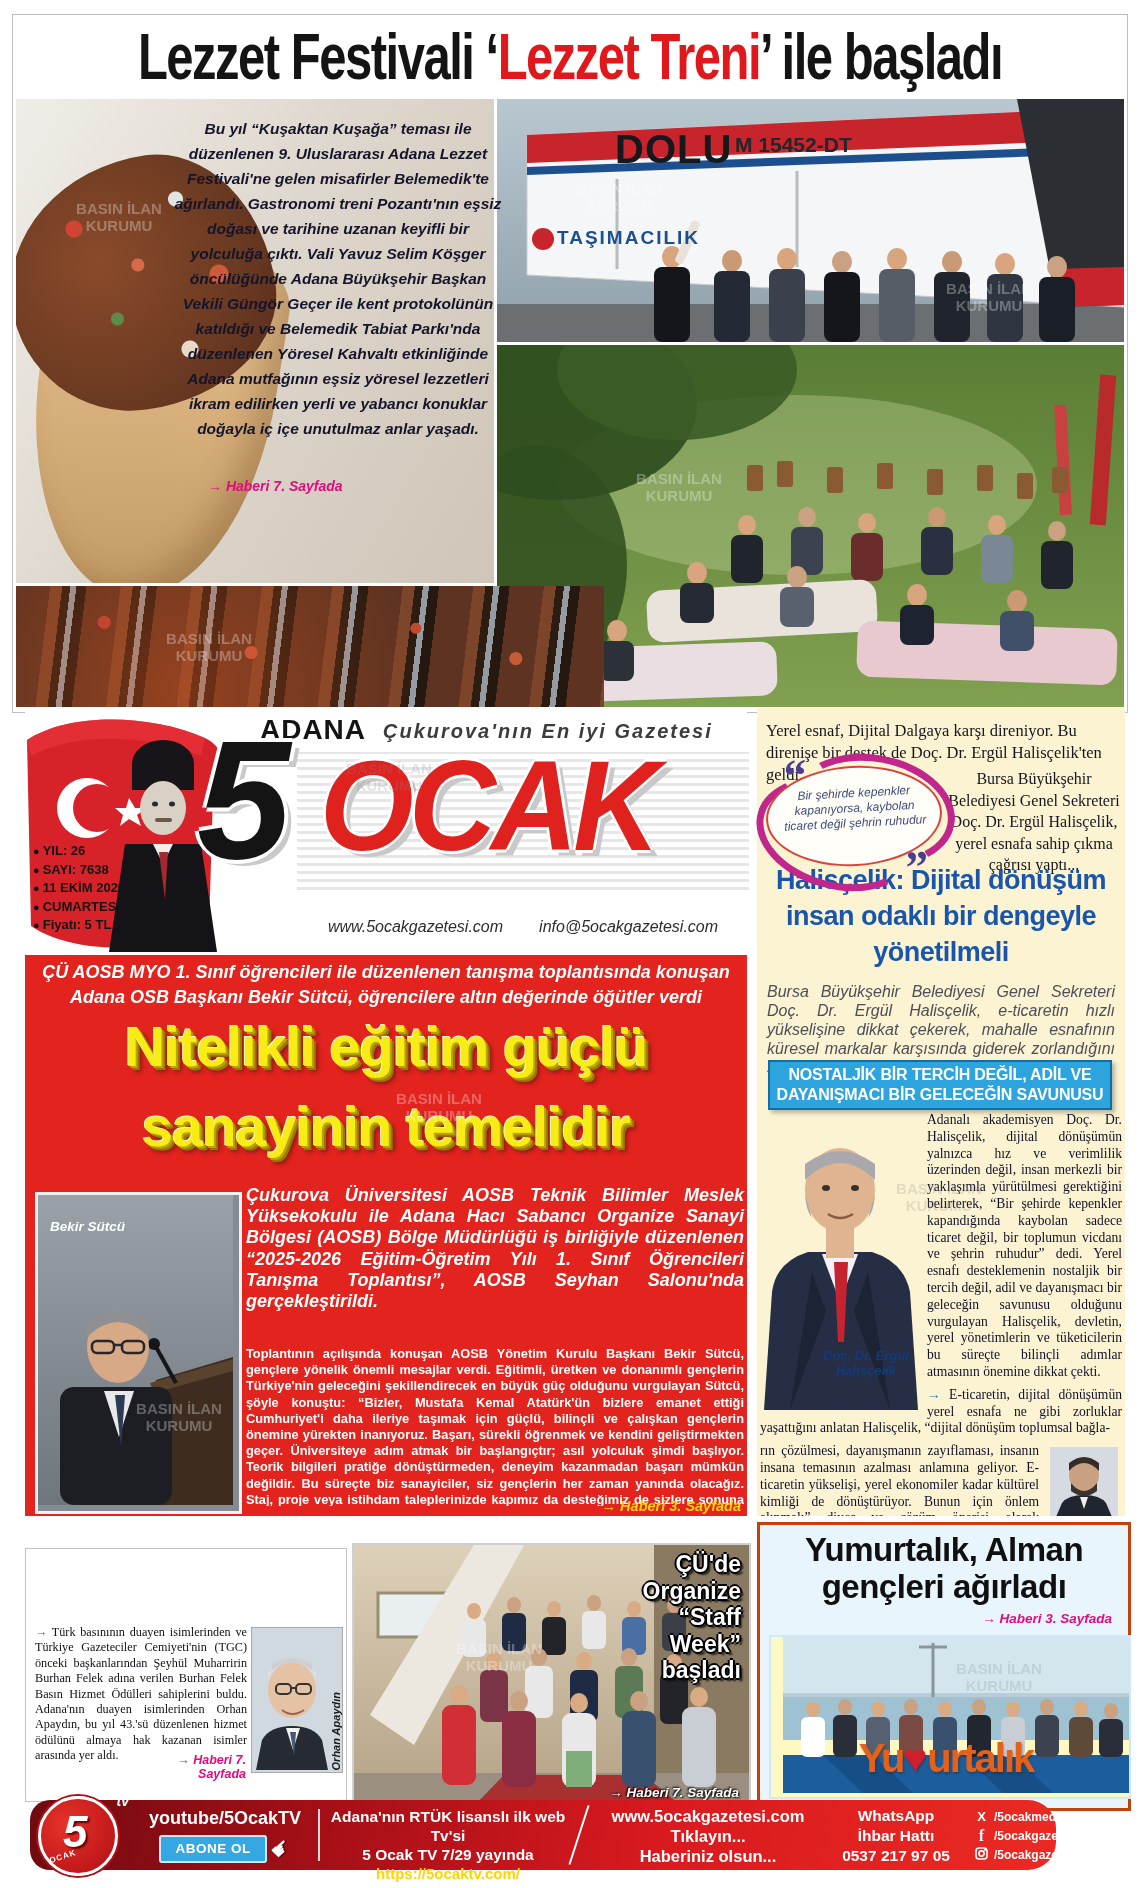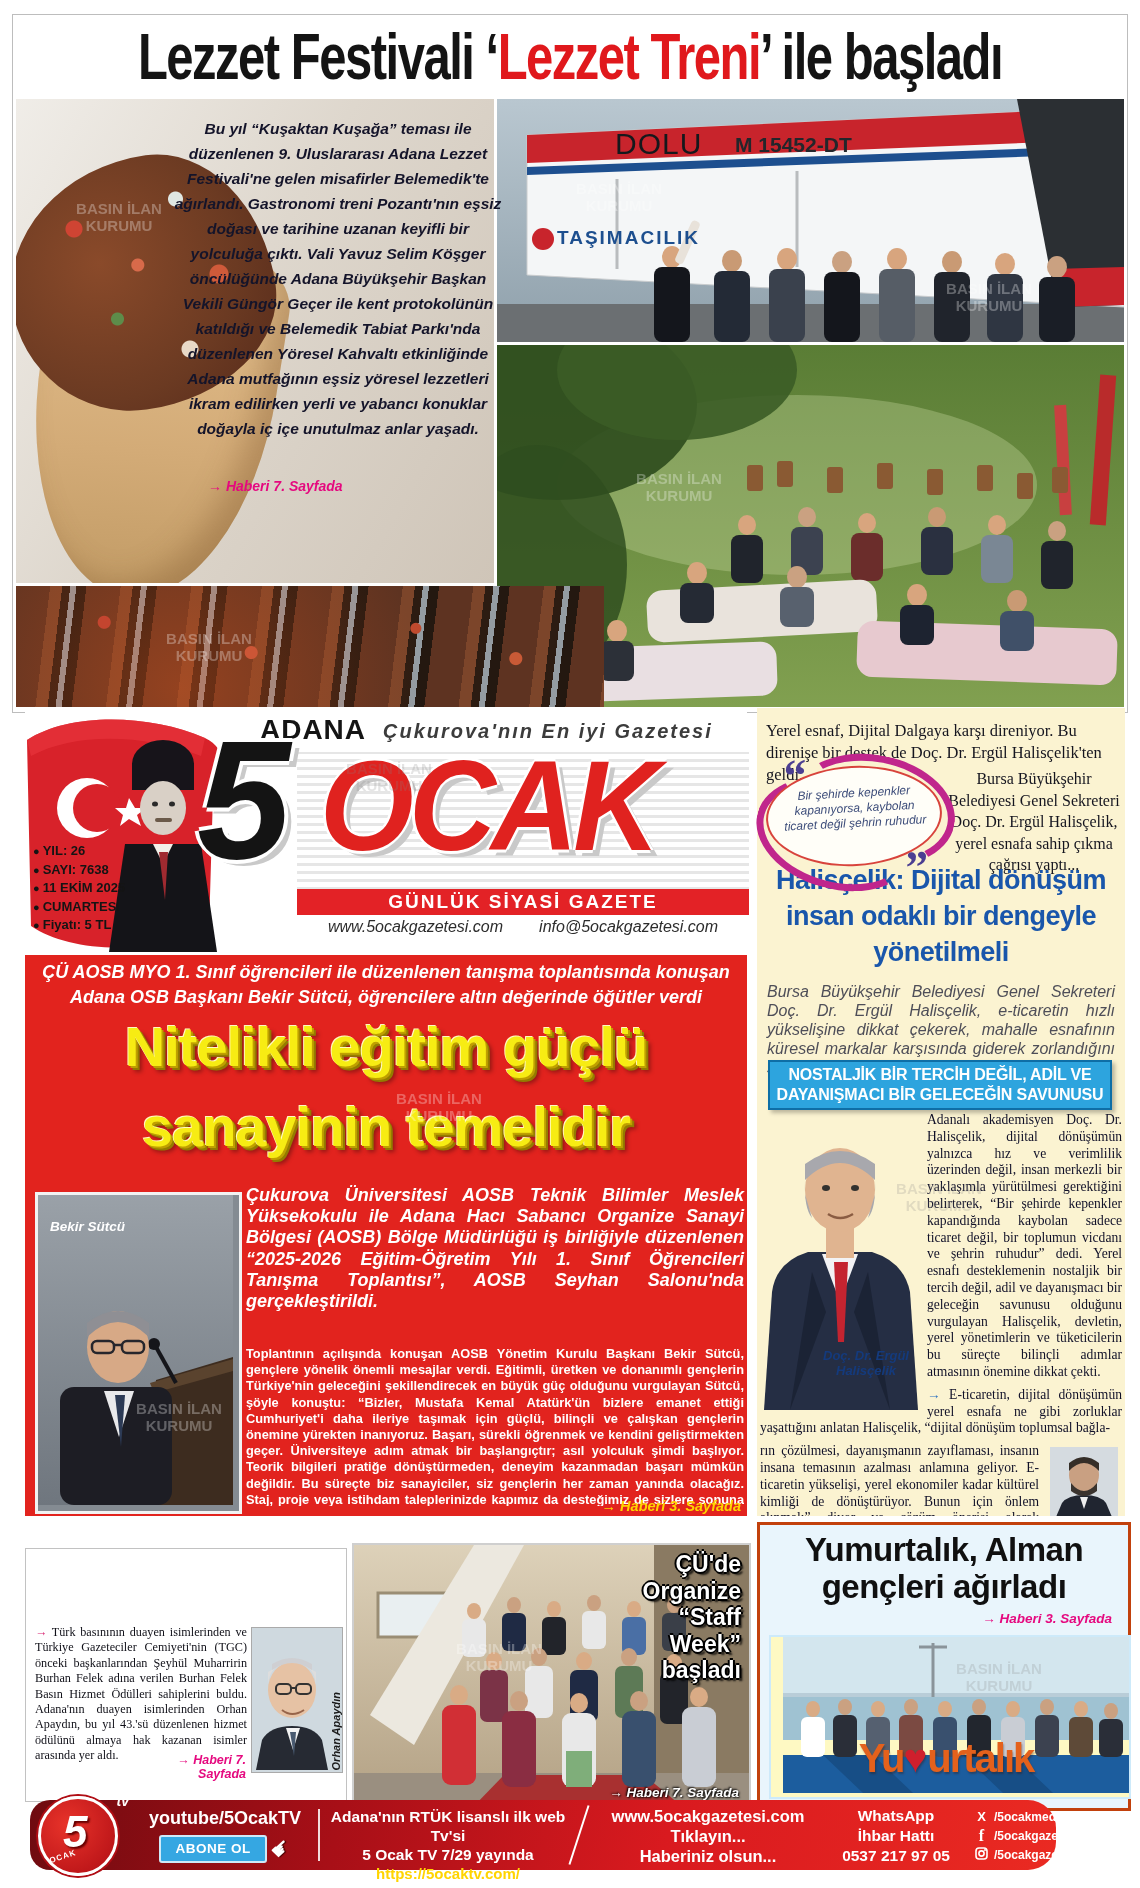--- a/index.html
+++ b/index.html
@@ -31,21 +31,21 @@
      radial-gradient(circle at 42% 42%,#d86a4a 0 6px,transparent 7px);}
   .photo-grill{left:16px;top:586px;width:588px;height:121px;z-index:6;background:
      radial-gradient(circle at 28% 85%,rgba(214,84,30,.45),transparent 55%),
      repeating-linear-gradient(97deg,#5e3321 0 34px,#7c452a 34px 46px,#2c1c12 46px 54px,#949ca2 54px 60px,#241810 60px 70px);}
   .grill-specks{position:absolute;inset:0;background:
      radial-gradient(circle at 15% 30%,#c4452f 0 6px,transparent 7px),
      radial-gradient(circle at 40% 55%,#cc5636 0 6px,transparent 7px),
      radial-gradient(circle at 68% 35%,#bf4a2e 0 5px,transparent 6px),
      radial-gradient(circle at 85% 60%,#c95a36 0 6px,transparent 7px);}
   .photo-train{left:497px;top:99px;width:627px;height:243px;background:linear-gradient(180deg,#b4c2cb,#93a3ad);}
-  .train-label1{position:absolute;left:118px;top:28px;font-weight:400;font-size:30px;color:#15181c;letter-spacing:1px;}
+  .train-label1{position:absolute;left:118px;top:28px;font-weight:700;font-size:40px;color:#15181c;letter-spacing:1px;}
   .train-label2{position:absolute;left:238px;top:34px;font-weight:800;font-size:21px;color:#23262b;}
   .train-label3{position:absolute;left:60px;top:128px;font-weight:900;font-size:19px;color:#1d4f8f;letter-spacing:2px;}
   .photo-picnic{left:497px;top:345px;width:627px;height:362px;}
   .photo-bekir{left:35px;top:1192px;width:201px;height:316px;border:3px solid #f2f2f2;background:#848b92;z-index:6;}
   .bekir-cap{position:absolute;left:12px;top:24px;width:80px;color:#fff;font-style:italic;font-weight:700;
      font-size:13.5px;line-height:16px;z-index:3;}
   .lead-intro{left:172px;top:116px;width:332px;z-index:7;font-style:italic;font-weight:800;
      font-size:15.5px;line-height:25px;color:#14142a;text-align:center;}
   .lead-jump{left:208px;top:478px;z-index:7;color:#e5097f;font-style:italic;font-weight:800;font-size:14px;}
 
@@ -325,21 +325,20 @@
       <div>SAYI: 7638</div>
       <div>11 EKİM 2025</div>
       <div>CUMARTESİ</div>
       <div>Fiyatı: 5 TL</div>
     </div>
     <div class="mast-city">ADANA</div>
     <div class="mast-slogan">Çukurova'nın En iyi Gazetesi</div>
     <div class="logo-stripes"></div>
     <div class="logo-five">5</div>
     <div class="logo-ocak">OCAK</div>
-    <div class="mast-band">GÜNLÜK SİYASİ GAZETE</div>
     <div class="mast-sites">
       <span>www.5ocakgazetesi.com</span>
       <span>info@5ocakgazetesi.com</span>
     </div>
   </div>
 
   <div class="abs red-block">
     <div class="kicker">
       <div>ÇÜ AOSB MYO 1. Sınıf öğrencileri ile düzenlenen tanışma toplantısında konuşan</div>
       <div>Adana OSB Başkanı Bekir Sütcü, öğrencilere altın değerinde öğütler verdi</div>

